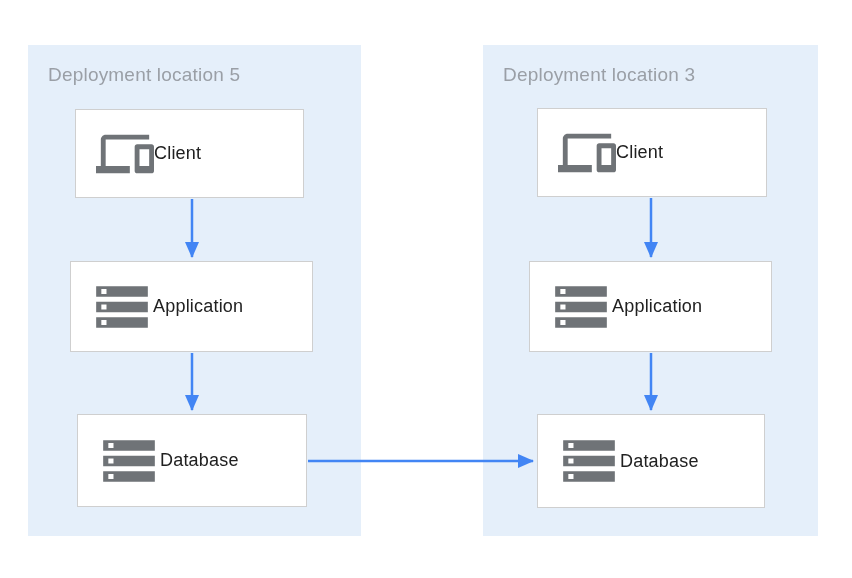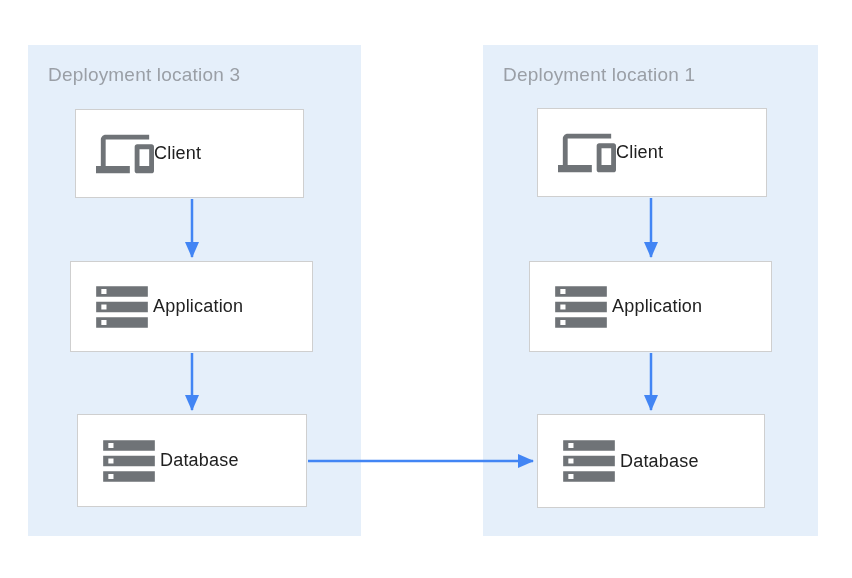--- a/index.html
+++ b/index.html
@@ -29,25 +29,25 @@
   svg.arrows{position:absolute;left:0;top:0;width:852px;height:578px;pointer-events:none;}
   svg.arrows line{stroke:var(--arrow-blue);stroke-width:2.5;}
   #arrowhead path{fill:var(--arrow-blue);}
 </style>
 </head>
 <body>
 
 <div class="canvas">
 
   <section class="panel panel-1">
-    <div class="panel-title">Deployment location 3</div>
+    <div class="panel-title">Deployment location 5</div>
   </section>
 
   <section class="panel panel-2">
-    <div class="panel-title">Deployment location 1</div>
+    <div class="panel-title">Deployment location 3</div>
   </section>
 
   <div class="node node-client-1">
     <span class="icon">
       <svg width="58" height="58" viewBox="0 0 24 24">
         <path d="M4 6h18V4H4c-1.1 0-2 .9-2 2v11H0v3h14v-3H4V6zm19 2h-6c-.55 0-1 .45-1 1v10c0 .55.45 1 1 1h6c.55 0 1-.45 1-1V9c0-.55-.45-1-1-1zm-1 9h-4v-7h4v7z"></path>
       </svg>
     </span>
     <span class="node-label">Client</span>
   </div>

